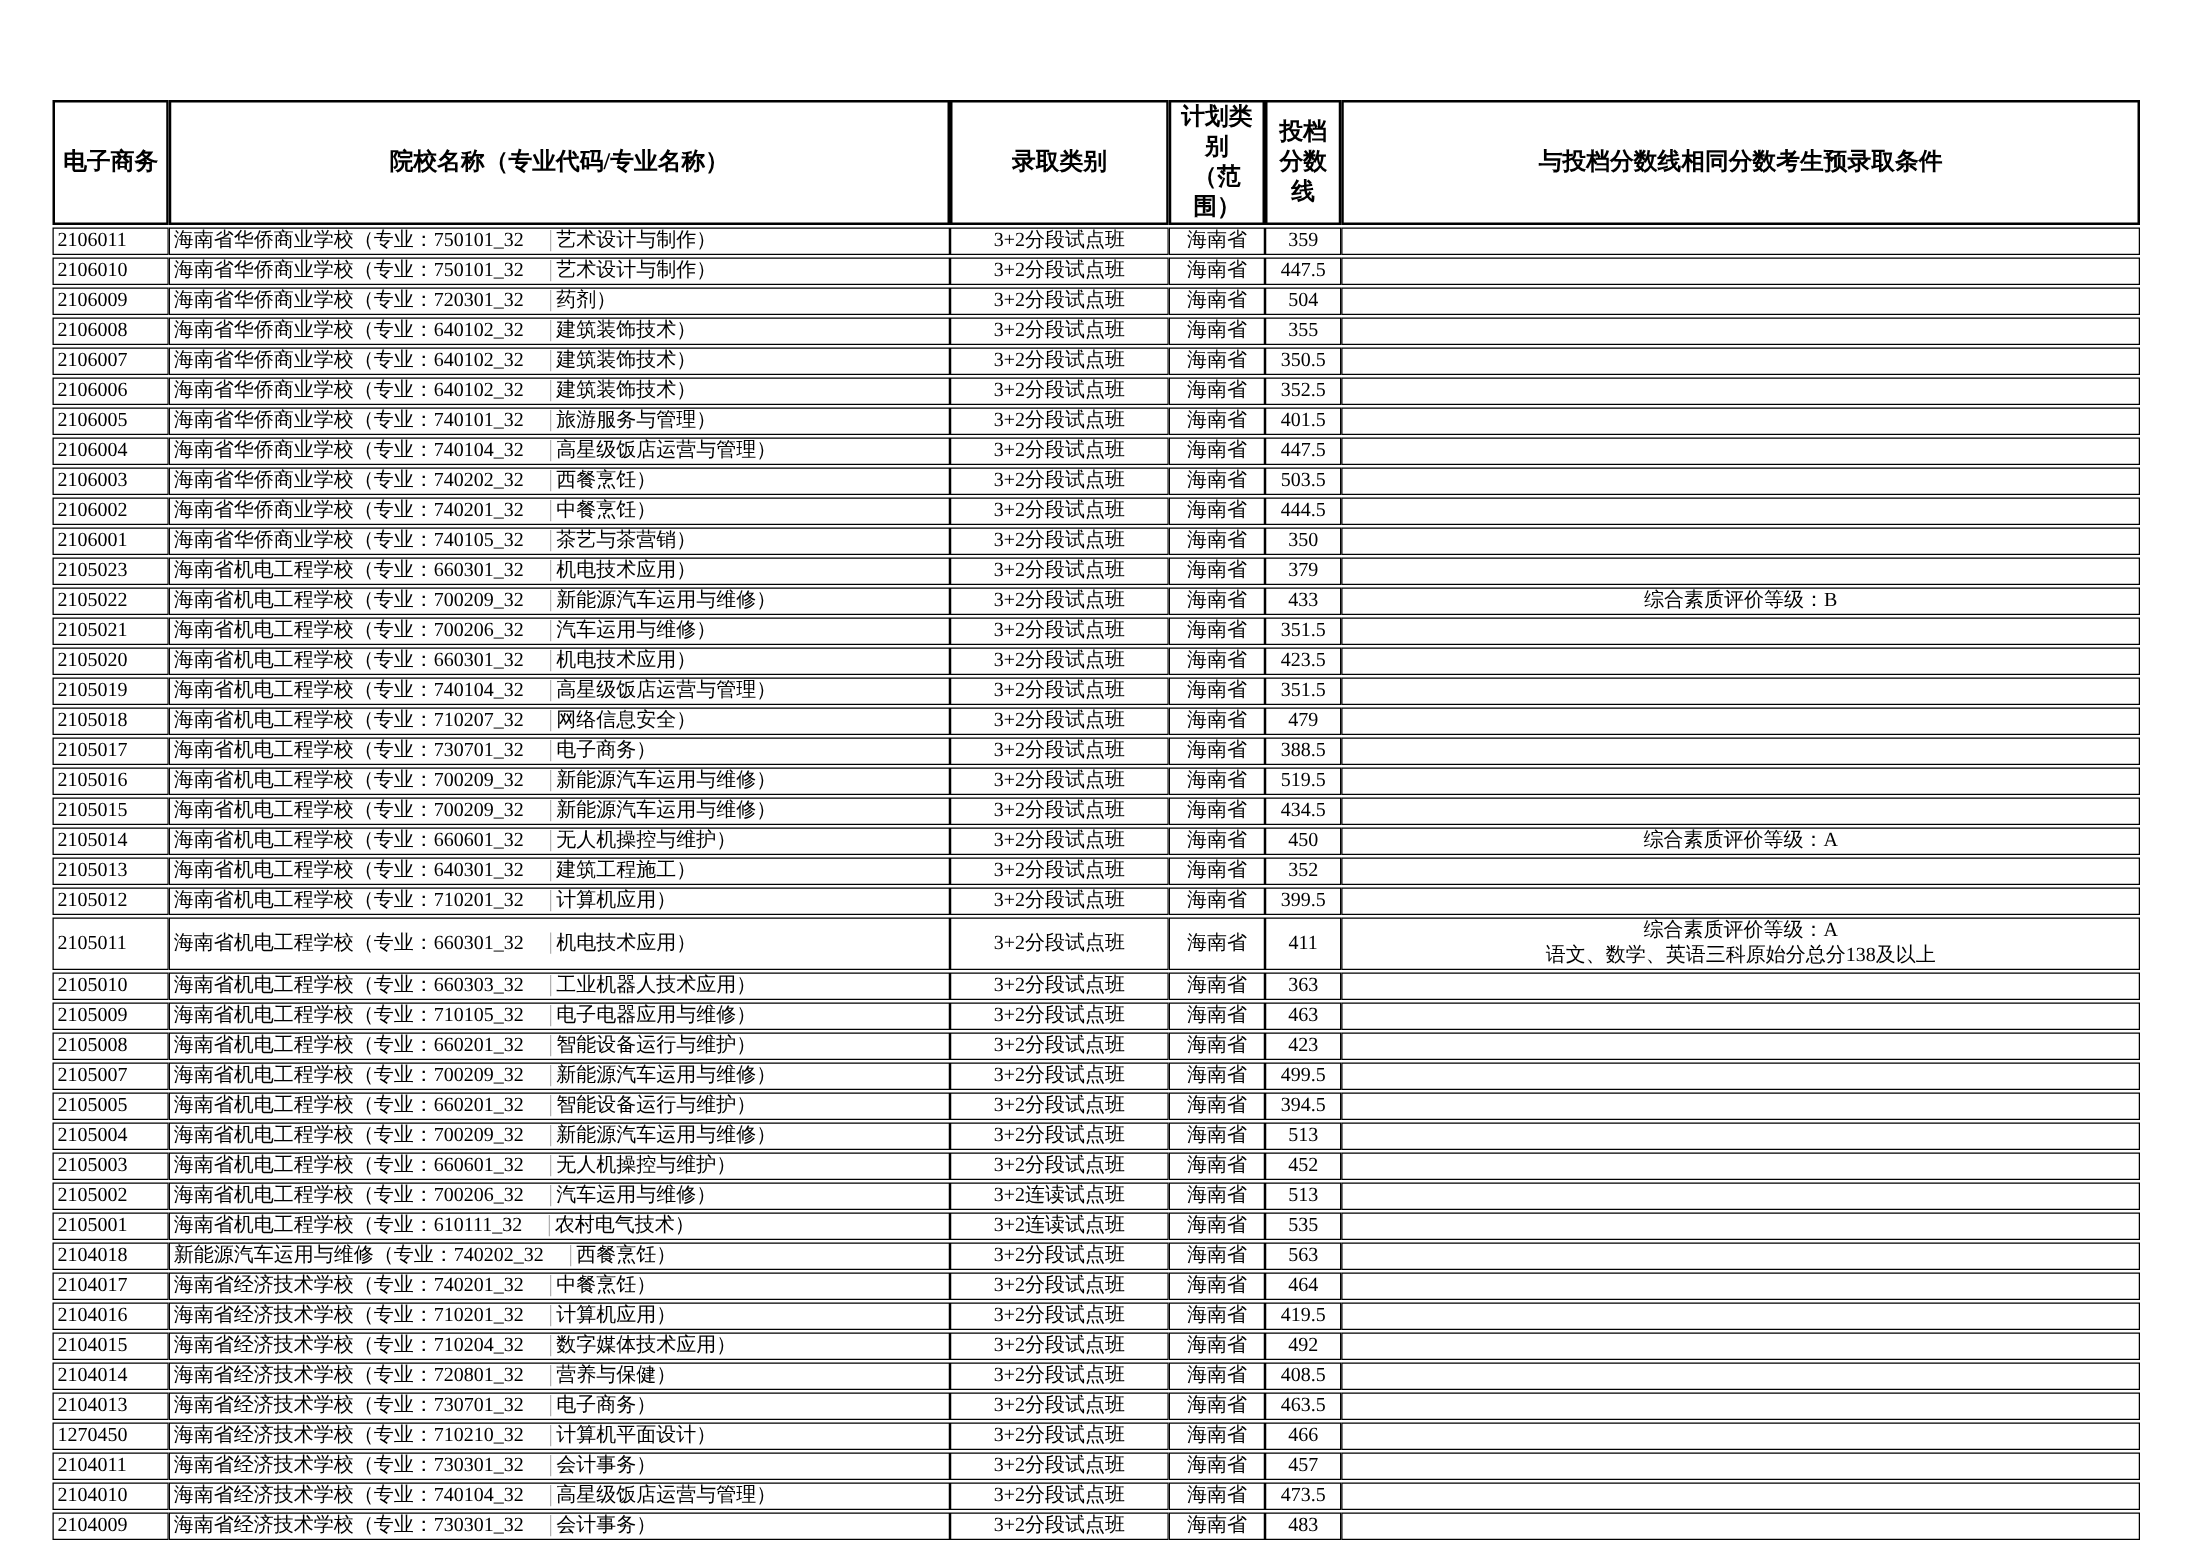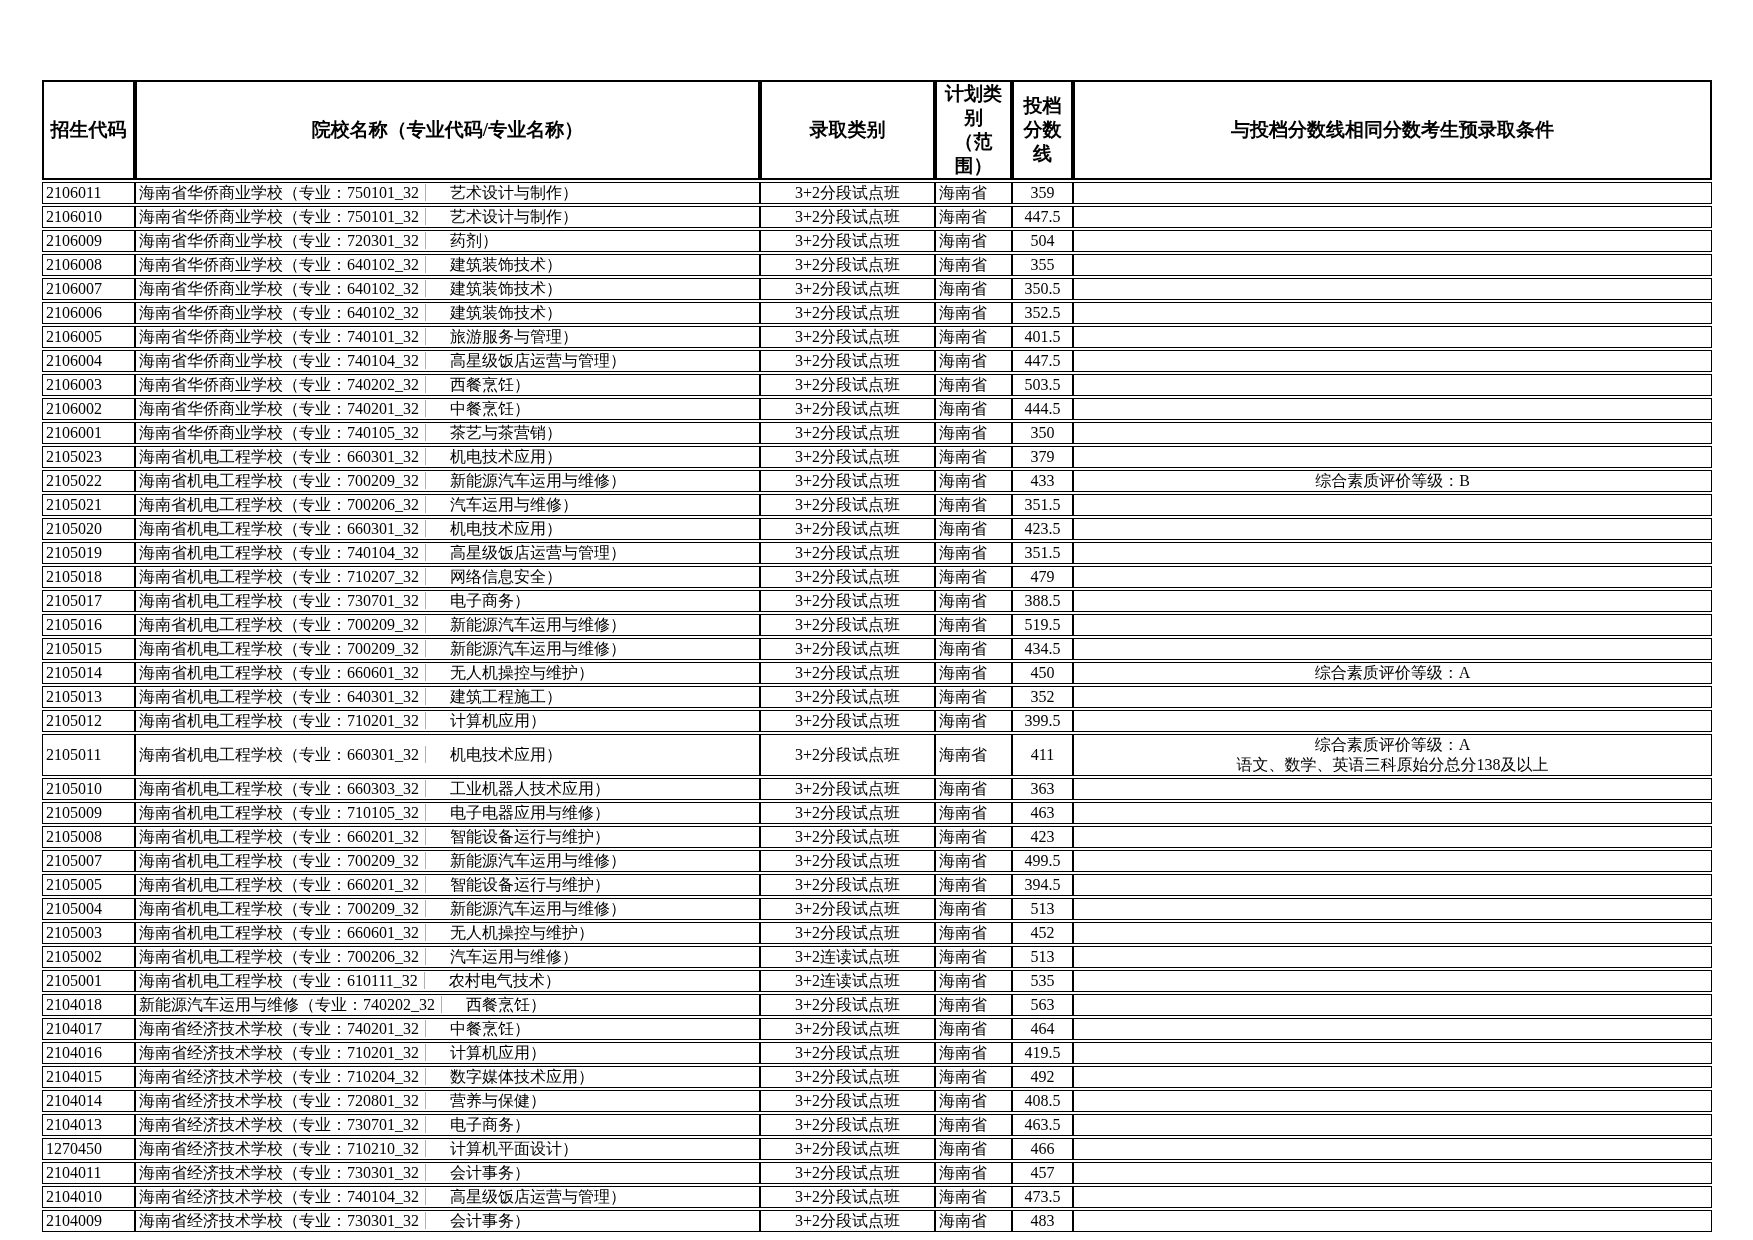--- a/index.html
+++ b/index.html
@@ -52,46 +52,46 @@
   col.c-code   { width: 93px; }
   col.c-school { width: 625px; }
   col.c-cat    { width: 175px; }
   col.c-plan   { width: 77px; }
   col.c-score  { width: 61px; }
   col.c-cond   { width: 639px; }
 
   td.cell-code   { text-align: left; }
   td.cell-school { text-align: left; padding-left: 6px; }
   td.cell-cat    { text-align: center; white-space: nowrap; }
-  td.cell-plan   { }
+  td.cell-plan   { text-align: center; }
   td.cell-score  { text-align: center; }
   td.cell-remark { text-align: center; white-space: pre-line; margin-left: 32px; }
 
   .major-part {
     border-left: 1px solid #b0b0b0;
-    padding-left: 24px;
-    margin-left: 6px;
+    padding-left: 4px;
+    margin-left: 21px;
   }
 </style>
 </head>
 <body>
 
 <div class="page">
   <table class="score-table">
     <colgroup>
       <col class="c-code">
       <col class="c-school">
       <col class="c-cat">
       <col class="c-plan">
       <col class="c-score">
       <col class="c-cond">
     </colgroup>
     <thead>
       <tr>
-        <th>招生代码</th>
+        <th>电子商务</th>
         <th>院校名称（专业代码/专业名称）</th>
         <th>录取类别</th>
         <th>计划类别
 （范围）</th>
         <th>投档
 分数线</th>
         <th>与投档分数线相同分数考生预录取条件</th>
       </tr>
     </thead>
     <tbody>

